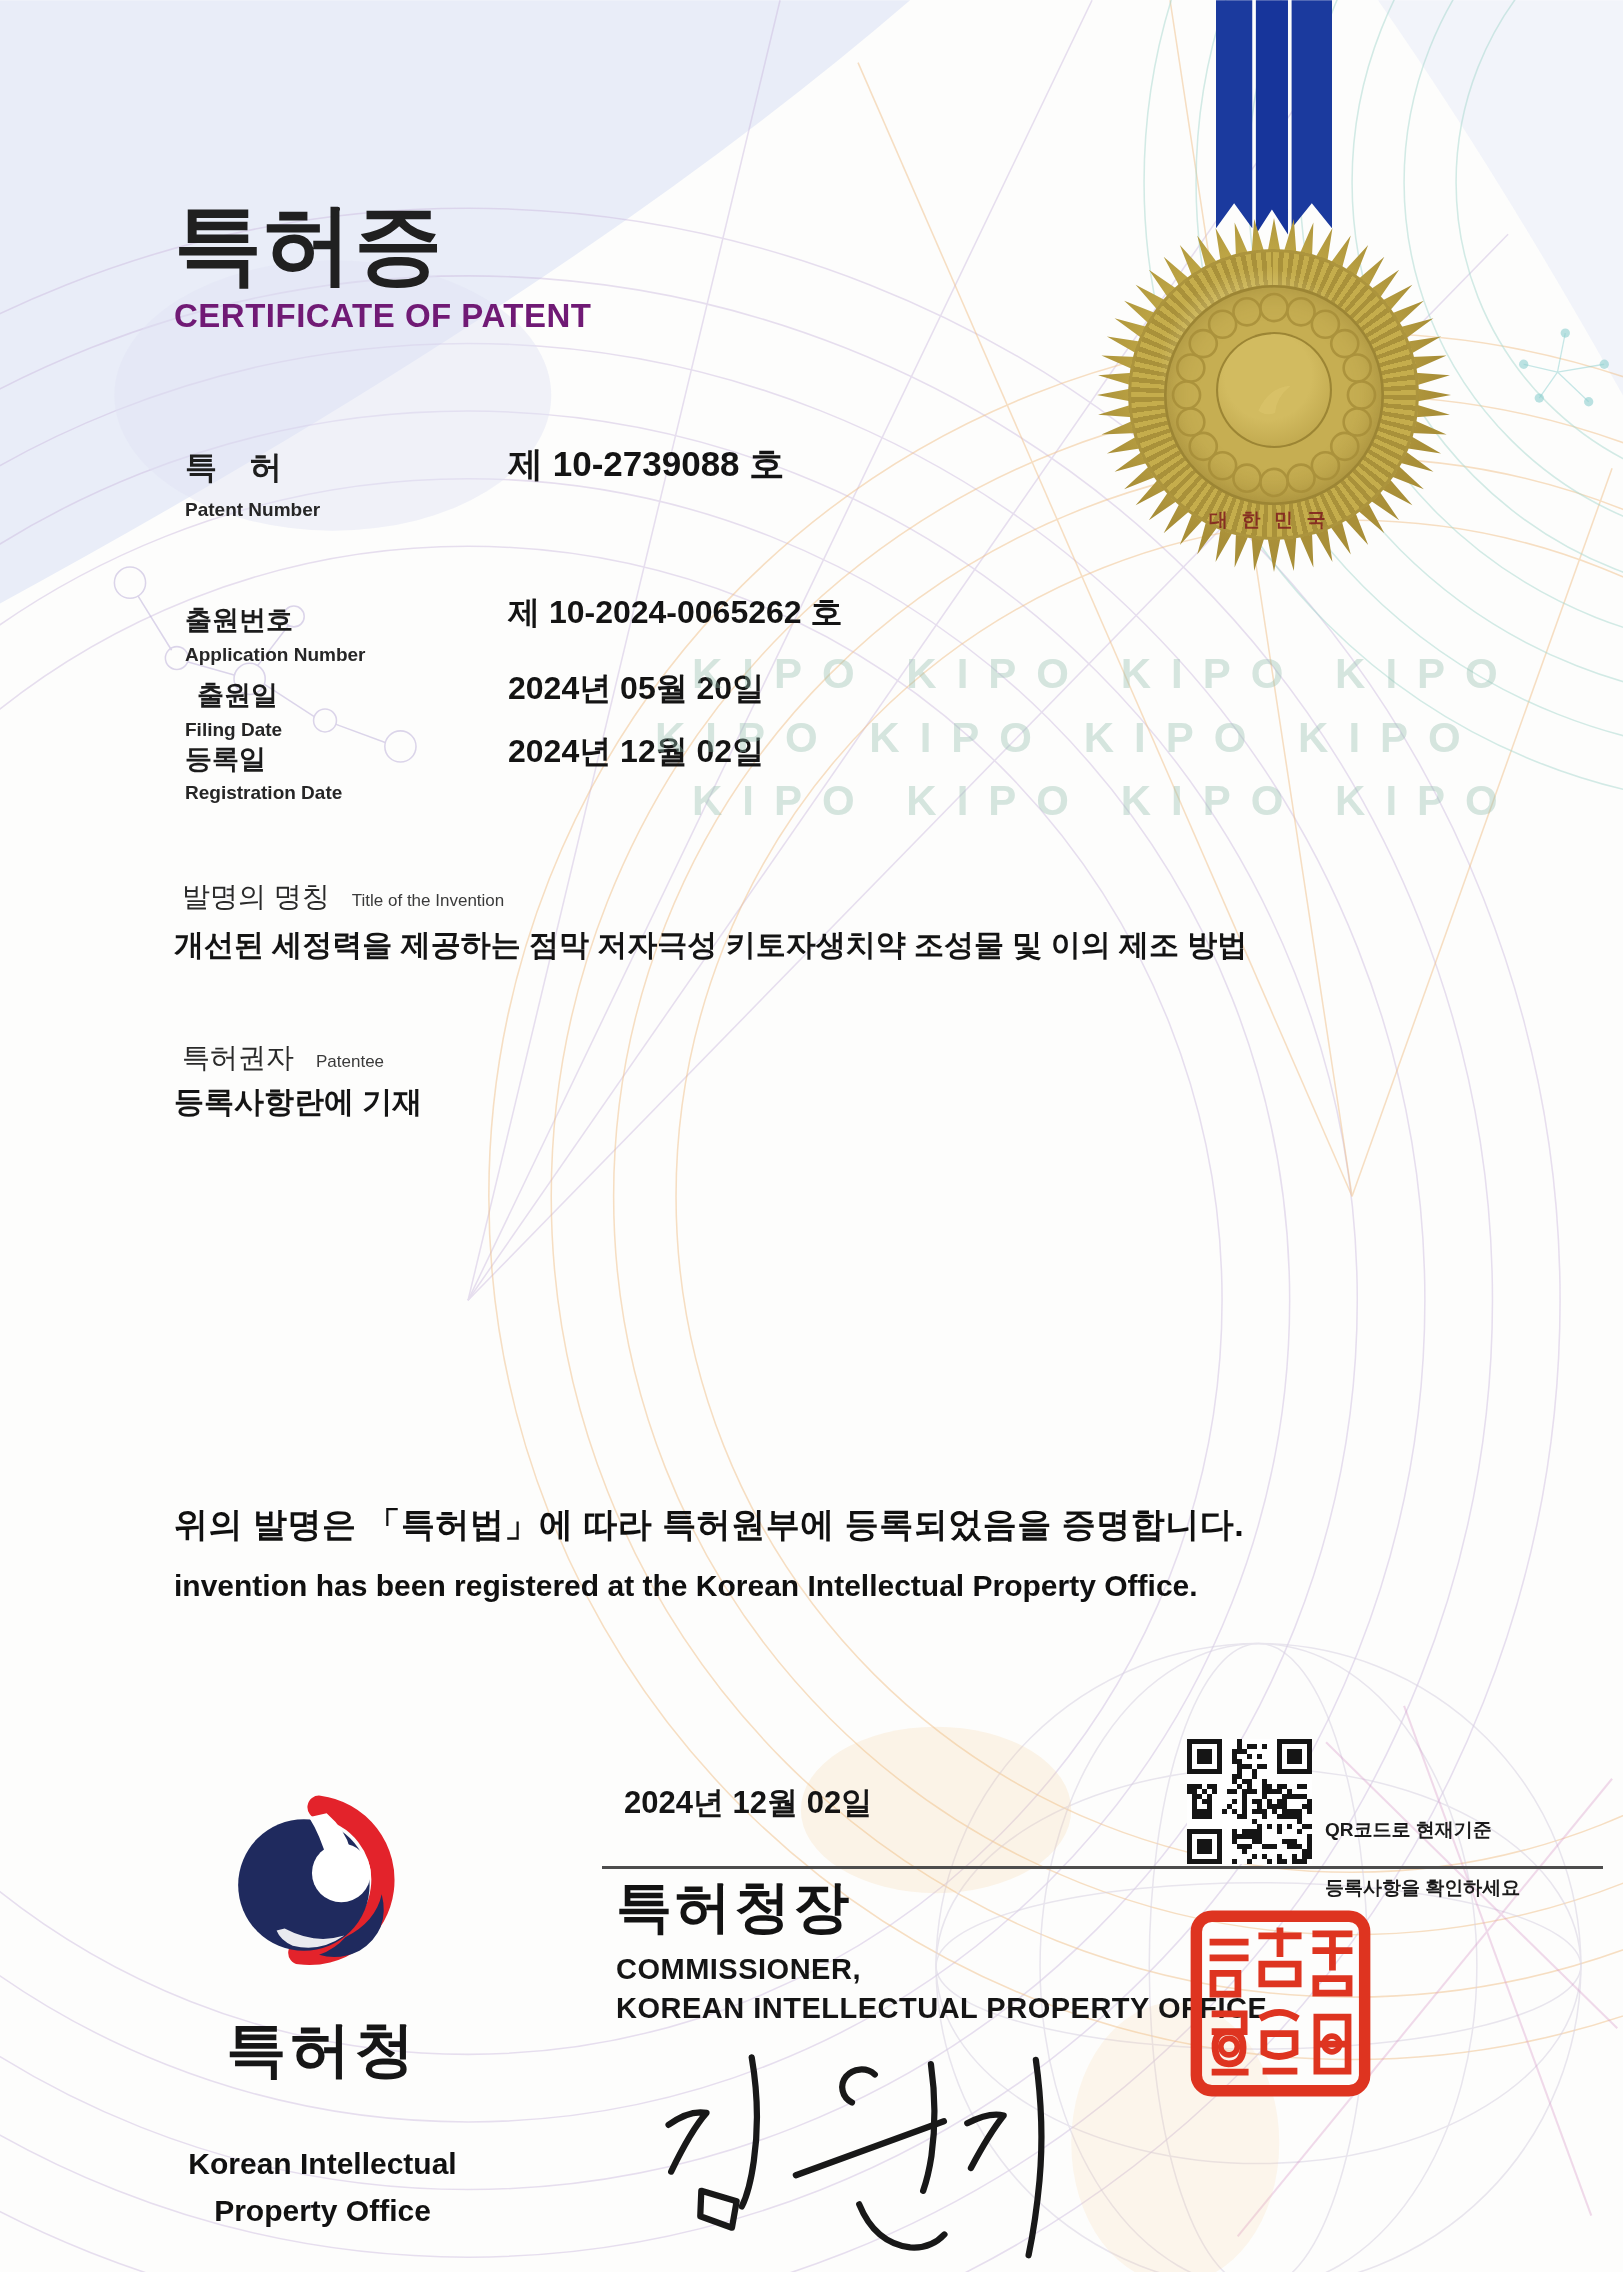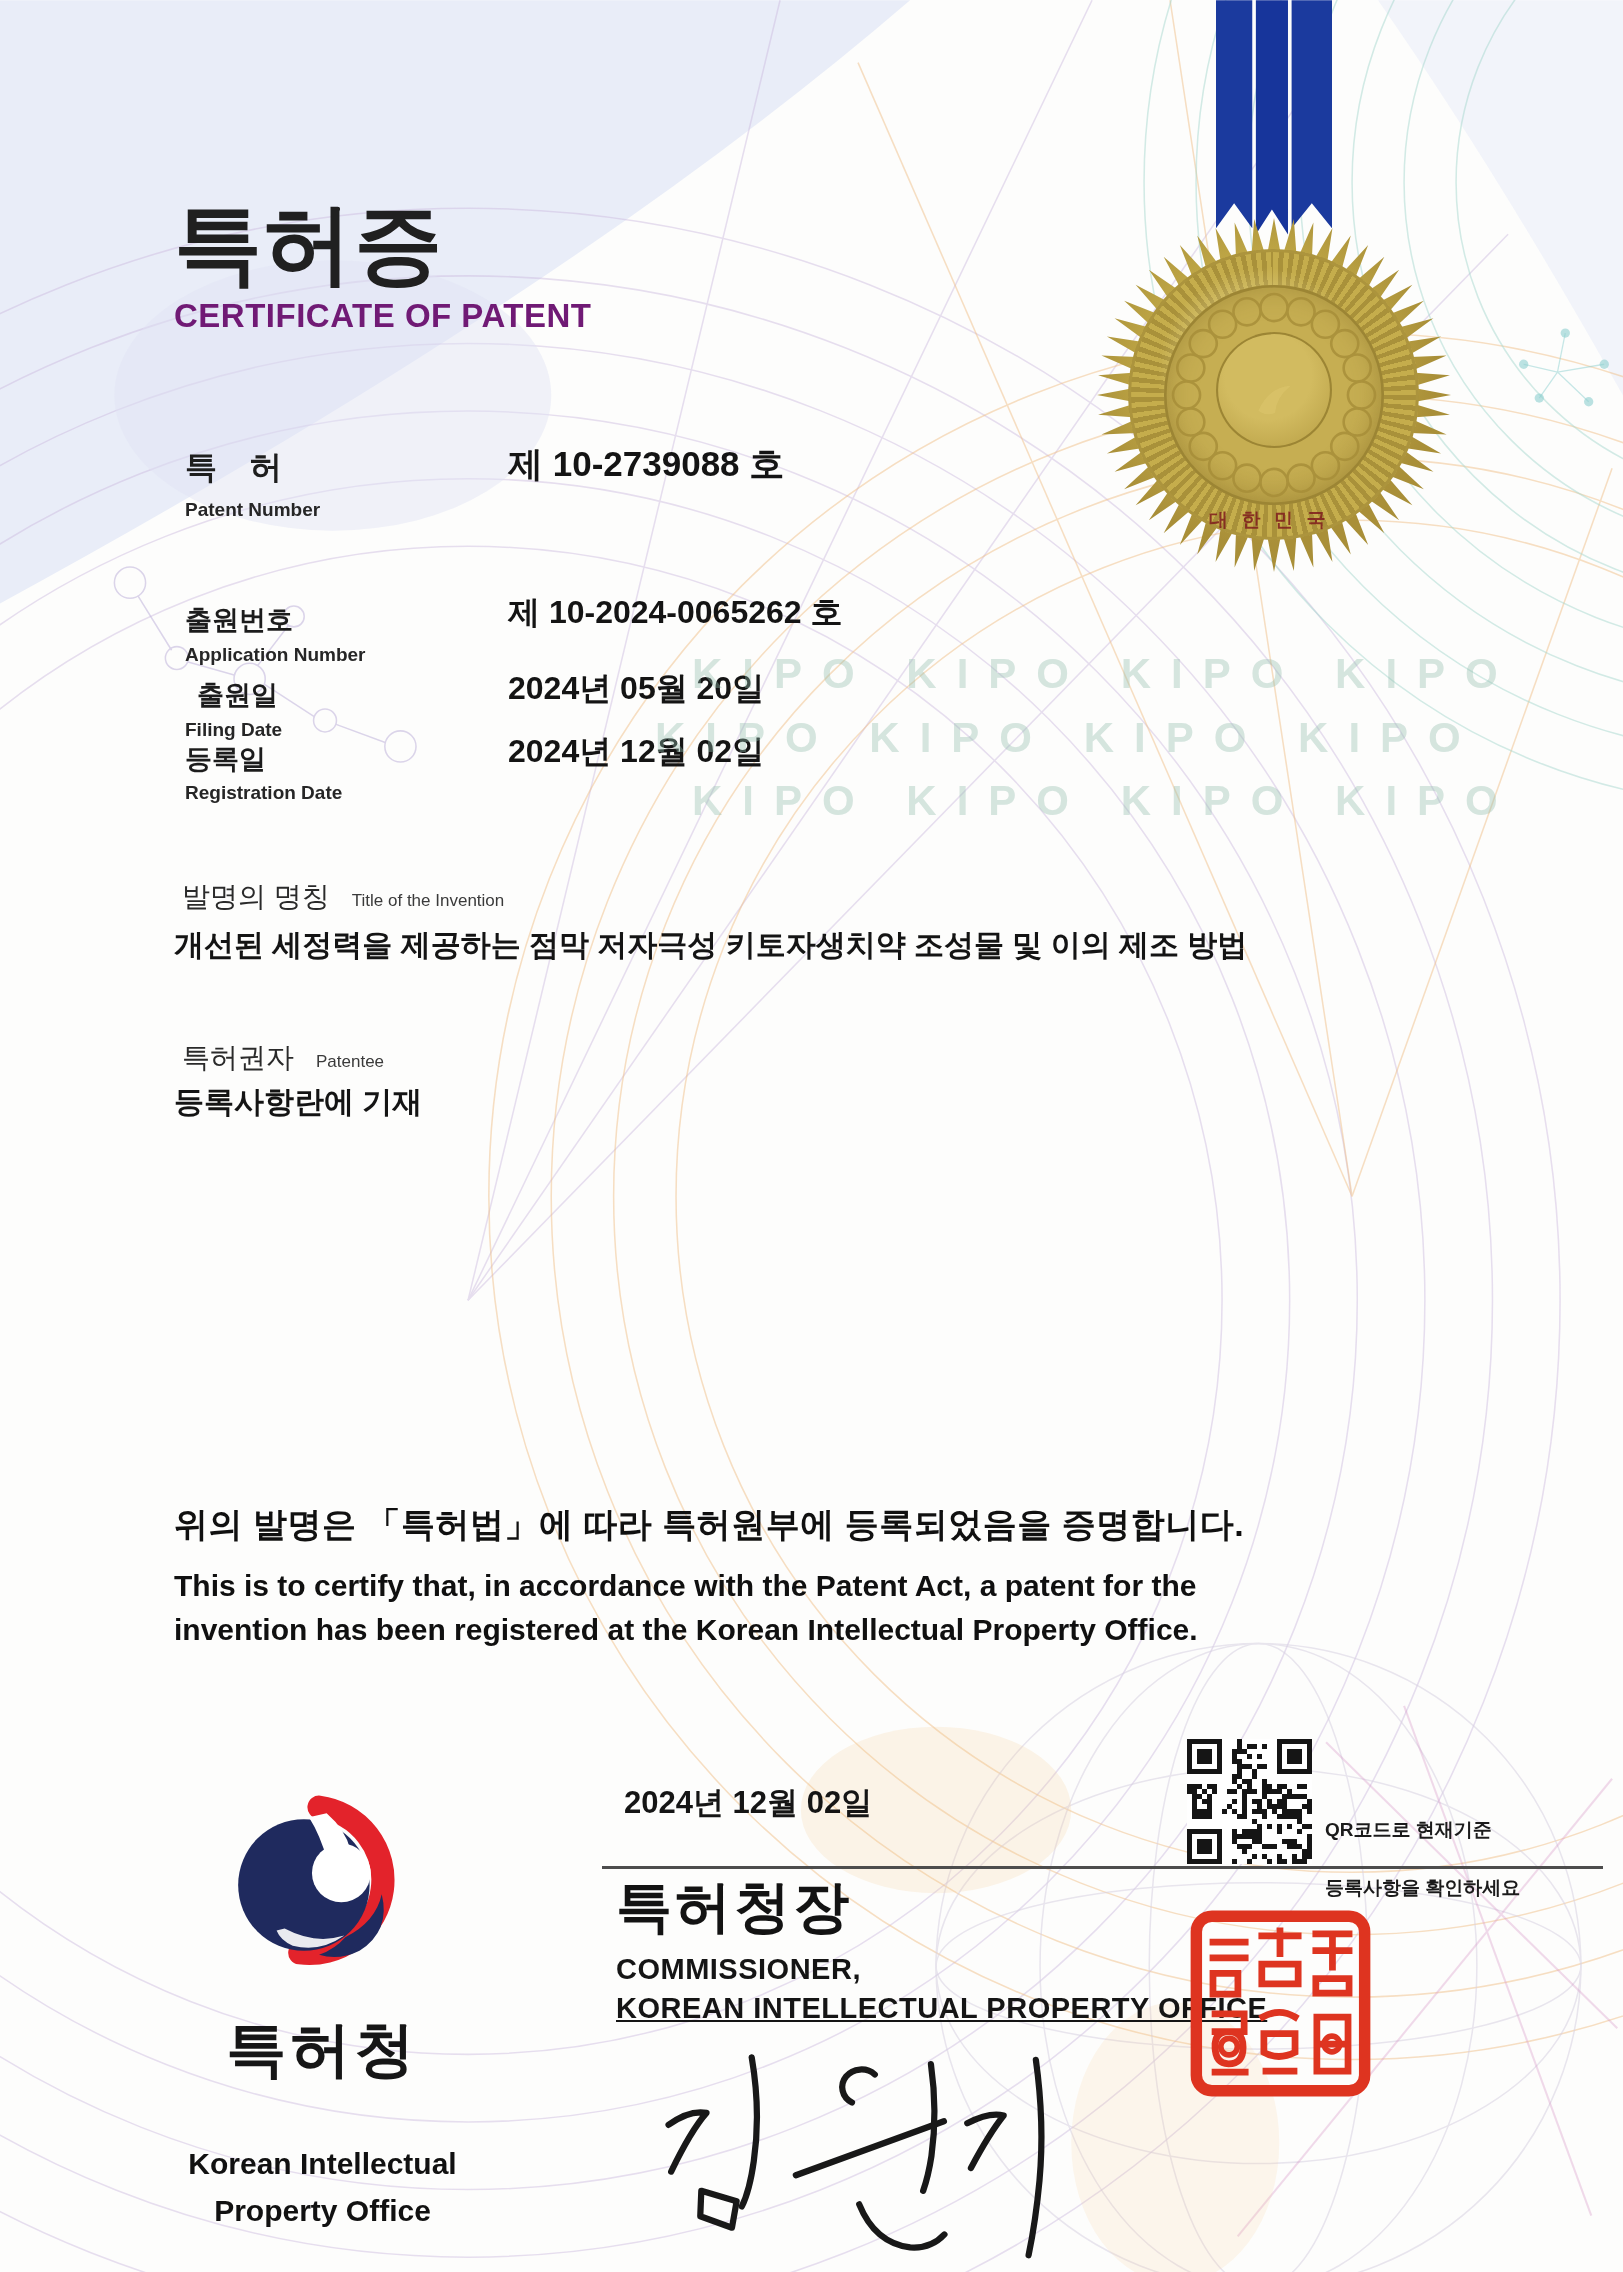--- a/index.html
+++ b/index.html
@@ -224,21 +224,20 @@
   <div class="abs sec-value" style="left:174px;top:927px;width:1331px;">개선된 세정력을 제공하는 점막 저자극성 키토자생치약 조성물 및 이의 제조 방법</div>
 
   <div class="abs" style="left:182px;top:1044px;display:flex;align-items:baseline;z-index:2;text-align:right;">
     <span class="sec-label">특허권자</span>
     <span class="sec-label-en">Patentee</span>
   </div>
   <div class="abs sec-value" style="left:174px;top:1084px;">등록사항란에 기재</div>
 
   <div class="abs cert-ko" style="left:174px;top:1507px;width:1373px;">위의 발명은 「특허법」에 따라 특허원부에 등록되었음을 증명합니다.</div>
   <div class="abs" style="left:174px;top:1564px;width:1373px;">
-    <div class="cert-en">This is to certify that, in accordance with the Patent Act, a patent for the</div>
     <div class="cert-en">invention has been registered at the Korean Intellectual Property Office.</div>
   </div>
 
   <div class="abs issue-date" style="left:624px;top:1787px;z-index:2;">2024년 12월 02일</div>
 
   <svg class="abs qr" style="left:1187px;top:1737px;" width="125" height="129" viewBox="0 0 25 25" xmlns="http://www.w3.org/2000/svg">
     <rect width="25" height="25" fill="#ffffff"></rect>
     <g id="qr-modules" fill="#151515">
         <rect x="0" y="0" width="7" height="7"></rect>
         <rect x="1" y="1" width="5" height="5" fill="#fff"></rect>
@@ -423,21 +422,21 @@
   </svg>
   <div class="abs" style="left:1325px;top:1789px;z-index:2;">
     <div class="qr-cap">QR코드로 현재기준</div>
     <div class="qr-cap">등록사항을 확인하세요</div>
   </div>
 
   <div class="abs divider" style="left:602px;top:1866px;width:1001px;"></div>
 
   <div class="abs sig-title" style="left:616px;top:1879px;z-index:2;">특허청장</div>
   <div class="abs sig-en" style="left:616px;top:1955px;z-index:2;">COMMISSIONER,</div>
-  <div class="abs sig-en" style="left:616px;top:1994px;z-index:2;text-decoration:underline;">KOREAN INTELLECTUAL PROPERTY OFFICE</div>
+  <div class="abs sig-en" style="left:616px;top:1994px;z-index:2;">KOREAN INTELLECTUAL PROPERTY OFFICE</div>
 
   <svg class="abs" style="left:640px;top:2039px;z-index:3;" width="426" height="233" viewBox="0 0 820 448" xmlns="http://www.w3.org/2000/svg" aria-label="김완기">
     <g fill="none" stroke="#181818" stroke-width="12" stroke-linecap="round" stroke-linejoin="round">
       <path d="M 55 165 Q 95 136 128 142 Q 98 176 60 255"></path>
       <path d="M 215 35 Q 233 140 219 235 Q 211 292 196 322"></path>
       <path d="M 118 292 L 186 312 L 177 363 L 116 341 Z"></path>
       <path d="M 452 68 a 37 34 0 1 0 -44 54"></path>
       <path d="M 300 262 L 585 158"></path>
       <path d="M 560 48 Q 573 140 561 225 Q 555 264 545 292"></path>
       <path d="M 422 318 Q 452 392 520 401 Q 560 404 586 376"></path>

